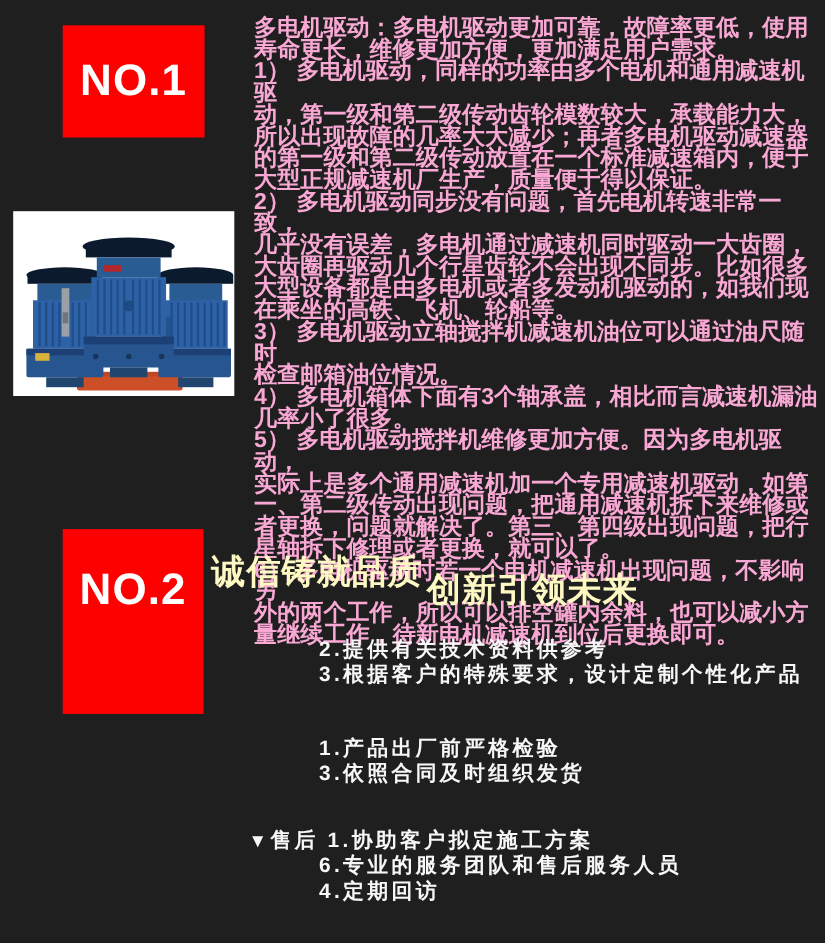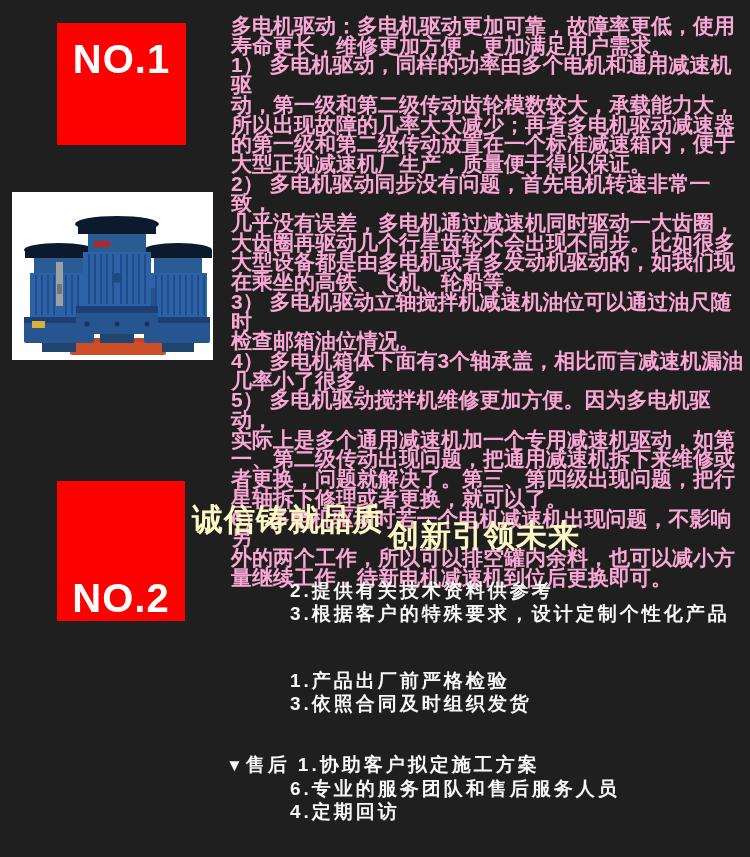--- a/index.html
+++ b/index.html
@@ -20,22 +20,22 @@
     position:absolute;
     background:#fd0000;
     display:flex;
     justify-content:center;
     align-items:flex-start;
     font-weight:700;
     color:#ffffff;
     font-size:40px;
     letter-spacing:1px;
   }
-  .badge-no1{ left:57px; top:23px; width:129px; height:122px; padding-top:14px; box-sizing:border-box; }
-  .badge-no2{ left:57px; top:481px; width:128px; height:140px; padding-top:4px; box-sizing:border-box;align-items:flex-end; }
+  .badge-no1{ left:57px; top:23px; width:129px; height:102px; padding-top:28px; box-sizing:border-box; }
+  .badge-no2{ left:57px; top:481px; width:128px; height:168px; padding-top:33px; box-sizing:border-box; }
 
   
   .photo{
     position:absolute;
     left:12px; top:192px;
     width:201px; height:168px;
     background:#ffffff;
   }
   .photo svg{ display:block; width:100%; height:100%; }
 

